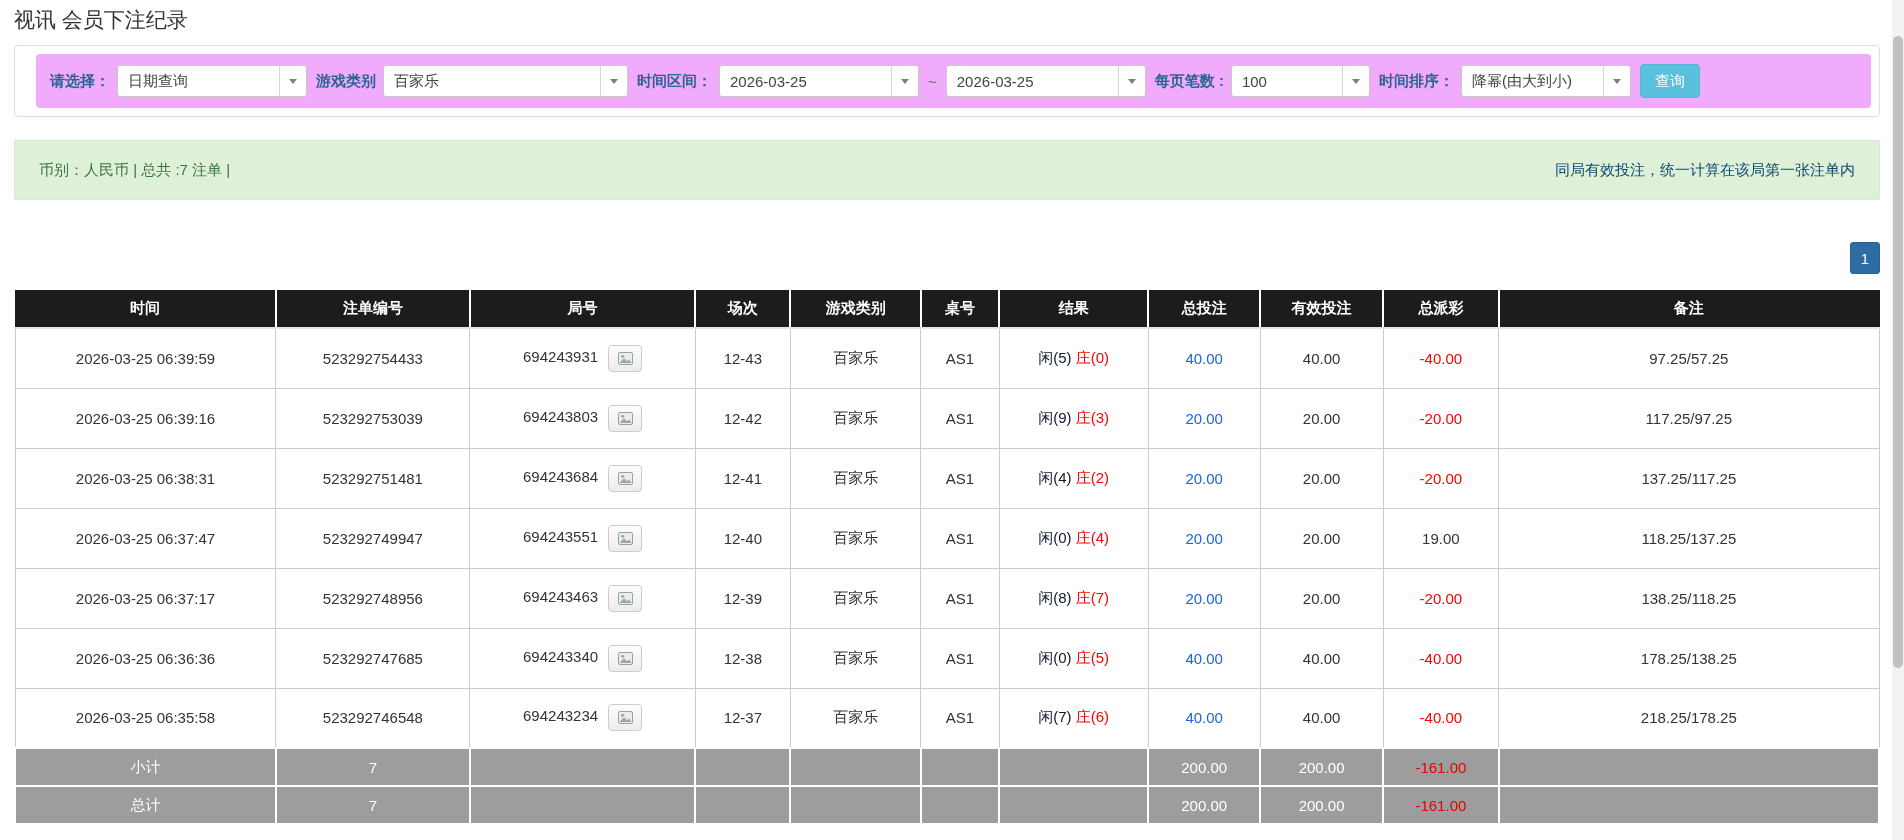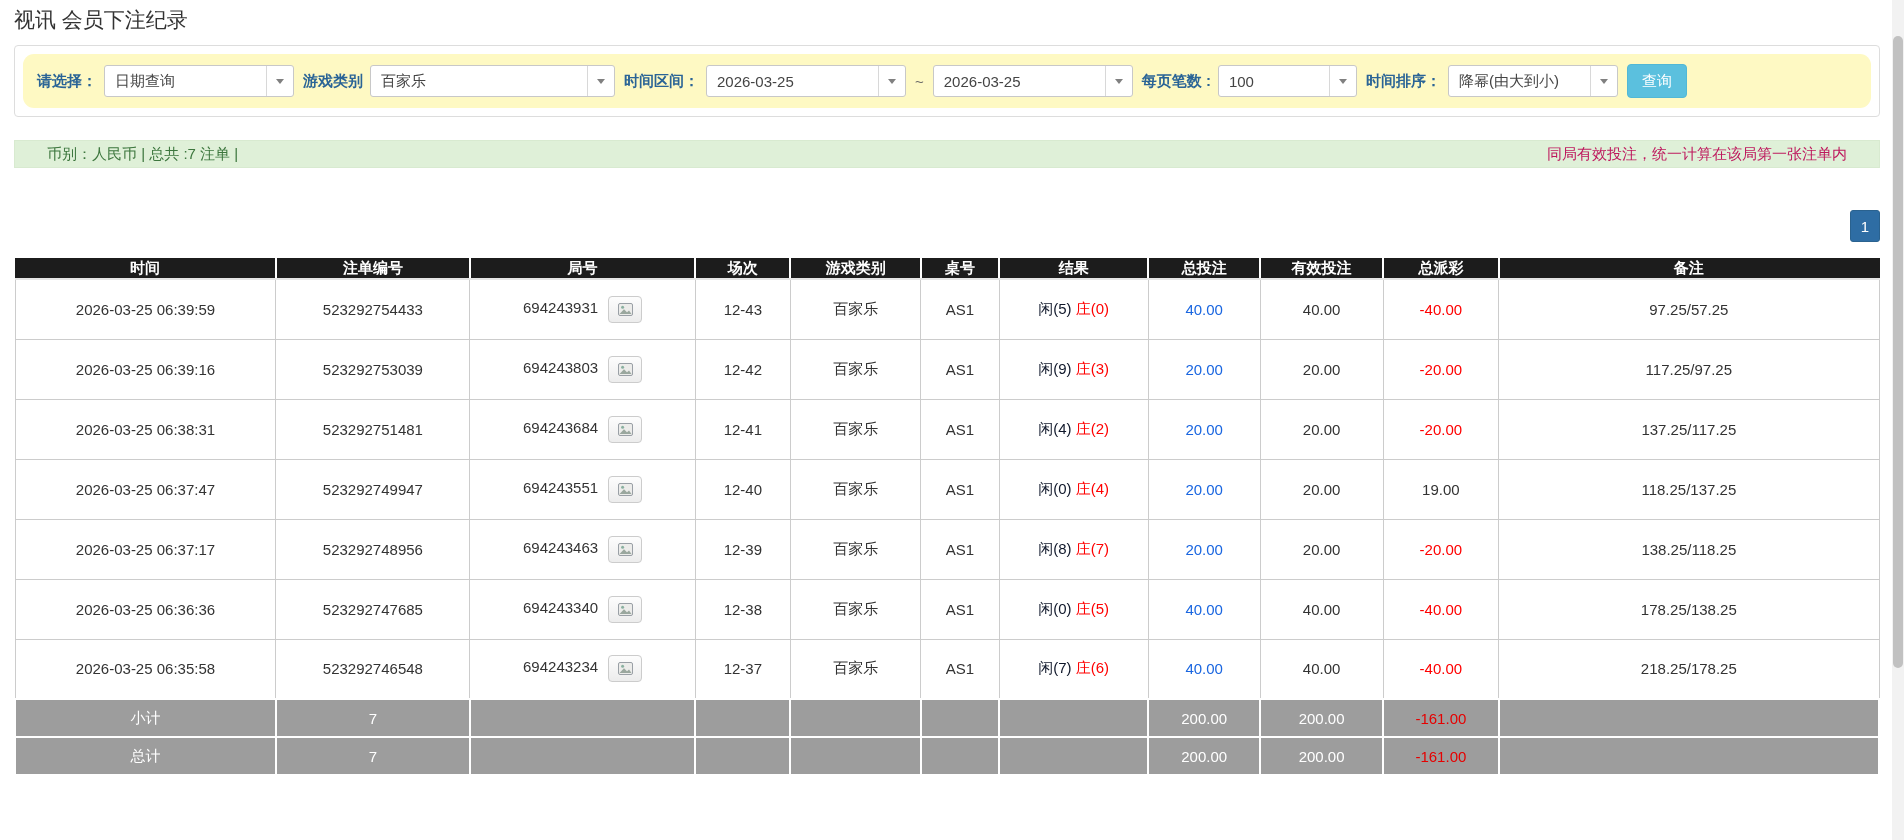--- a/index.html
+++ b/index.html
@@ -5,47 +5,47 @@
   * { box-sizing: border-box; margin: 0; padding: 0; }
   html,body { width:1904px; height:840px; background:#fff; overflow:hidden;
     font-family:"Liberation Sans","DejaVu Sans",sans-serif; position:relative; }
 
   .content { margin:0 24px 0 14px; }
 
   .page-title { padding-top:6px; font-size:21px; font-weight:500; color:#333; }
 
   
   .filter-panel { margin-top:11px; border:1px solid #ddd; border-radius:4px; background:#fff; padding:8px; }
-  .filter-bar { background:#fef9c3; border-radius:11px; height:54px; display:flex; align-items:center; padding:0 14px; }
+  .filter-bar { background:#f0abfc; border-radius:4px; height:54px; display:flex; align-items:center; padding:0 14px;margin-left:13px; }
   .fgroup { display:flex; align-items:center; margin-right:9px; }
   .flabel { color:#2a6496; font-weight:bold; font-size:15px; white-space:nowrap; margin-right:7px; }
   .tilde { color:#666; font-size:15px; margin-right:9px; }
   .select { background:#fff; border:1px solid #c8c8c8; border-radius:3px; height:32px; display:flex; align-items:center; cursor:pointer; }
   .sel-text { padding:0 10px; font-size:15px; color:#444; flex:1; white-space:nowrap; overflow:hidden; }
   .sel-arrow { width:27px; align-self:stretch; border-left:1px solid #d8d8d8; display:flex; align-items:center; justify-content:center; }
   .tri { width:0; height:0; border-left:4px solid transparent; border-right:4px solid transparent; border-top:5px solid #808080; }
   .w-select1 { width:190px; } .w-select2 { width:245px; } .w-date { width:200px; }
   .w-pagesize { width:139px; } .w-sort { width:170px; }
   .btn-query { background:#5bc0de; color:#fff; border:1px solid #51b8d6; border-radius:4px;
     height:34px; padding:0 14px; font-size:15px; cursor:pointer; }
 
   
-  .summary-bar { margin-top:23px; background:#dff0d8; border:1px solid #d8ead0; height:28px;
-    display:flex; align-items:center; justify-content:space-between; padding:0 32px; font-size:15px; }
+  .summary-bar { margin-top:23px; background:#dff0d8; border:1px solid #d8ead0; height:60px;
+    display:flex; align-items:center; justify-content:space-between; padding:0 24px; font-size:15px; }
   .summary-left { color:#3c763d; }
-  .summary-right { color:#be185d; }
+  .summary-right { color:#0c4a6e; }
 
   
   .pager { display:flex; justify-content:flex-end; margin-top:42px; margin-bottom:16px; }
   .page-btn { min-width:30px; height:32px; background:#2e6da4; color:#fff; border:1px solid #2a628f;
     border-radius:3px; font-size:15px; cursor:pointer; }
 
   
   table { width:100%; border-collapse:collapse; table-layout:fixed; }
-  thead th { background:#1c1c1c; color:#fff; font-size:15px; font-weight:bold; height:21px;
+  thead th { background:#1c1c1c; color:#fff; font-size:15px; font-weight:bold; height:38px;
     border-right:2px solid #fff; border-bottom:2px solid #e5e5e5; }
   thead th:last-child { border-right:2px solid #1c1c1c; }
   tbody td { height:60px; text-align:center; font-size:15px; color:#333;
     border:1px solid #ccc; background:#fff; }
   .blue-val { color:#1a66e0; cursor:pointer; }
   .res-player { color:#0f172a; }
   .res-banker { color:#f00; }
   .payout-neg { color:#f00; }
   tr.summary-row td { background:#9d9d9d; color:#fff; border:2px solid #fff; height:38px; }
   tr.summary-row td.payout-neg { color:#e60000; }

